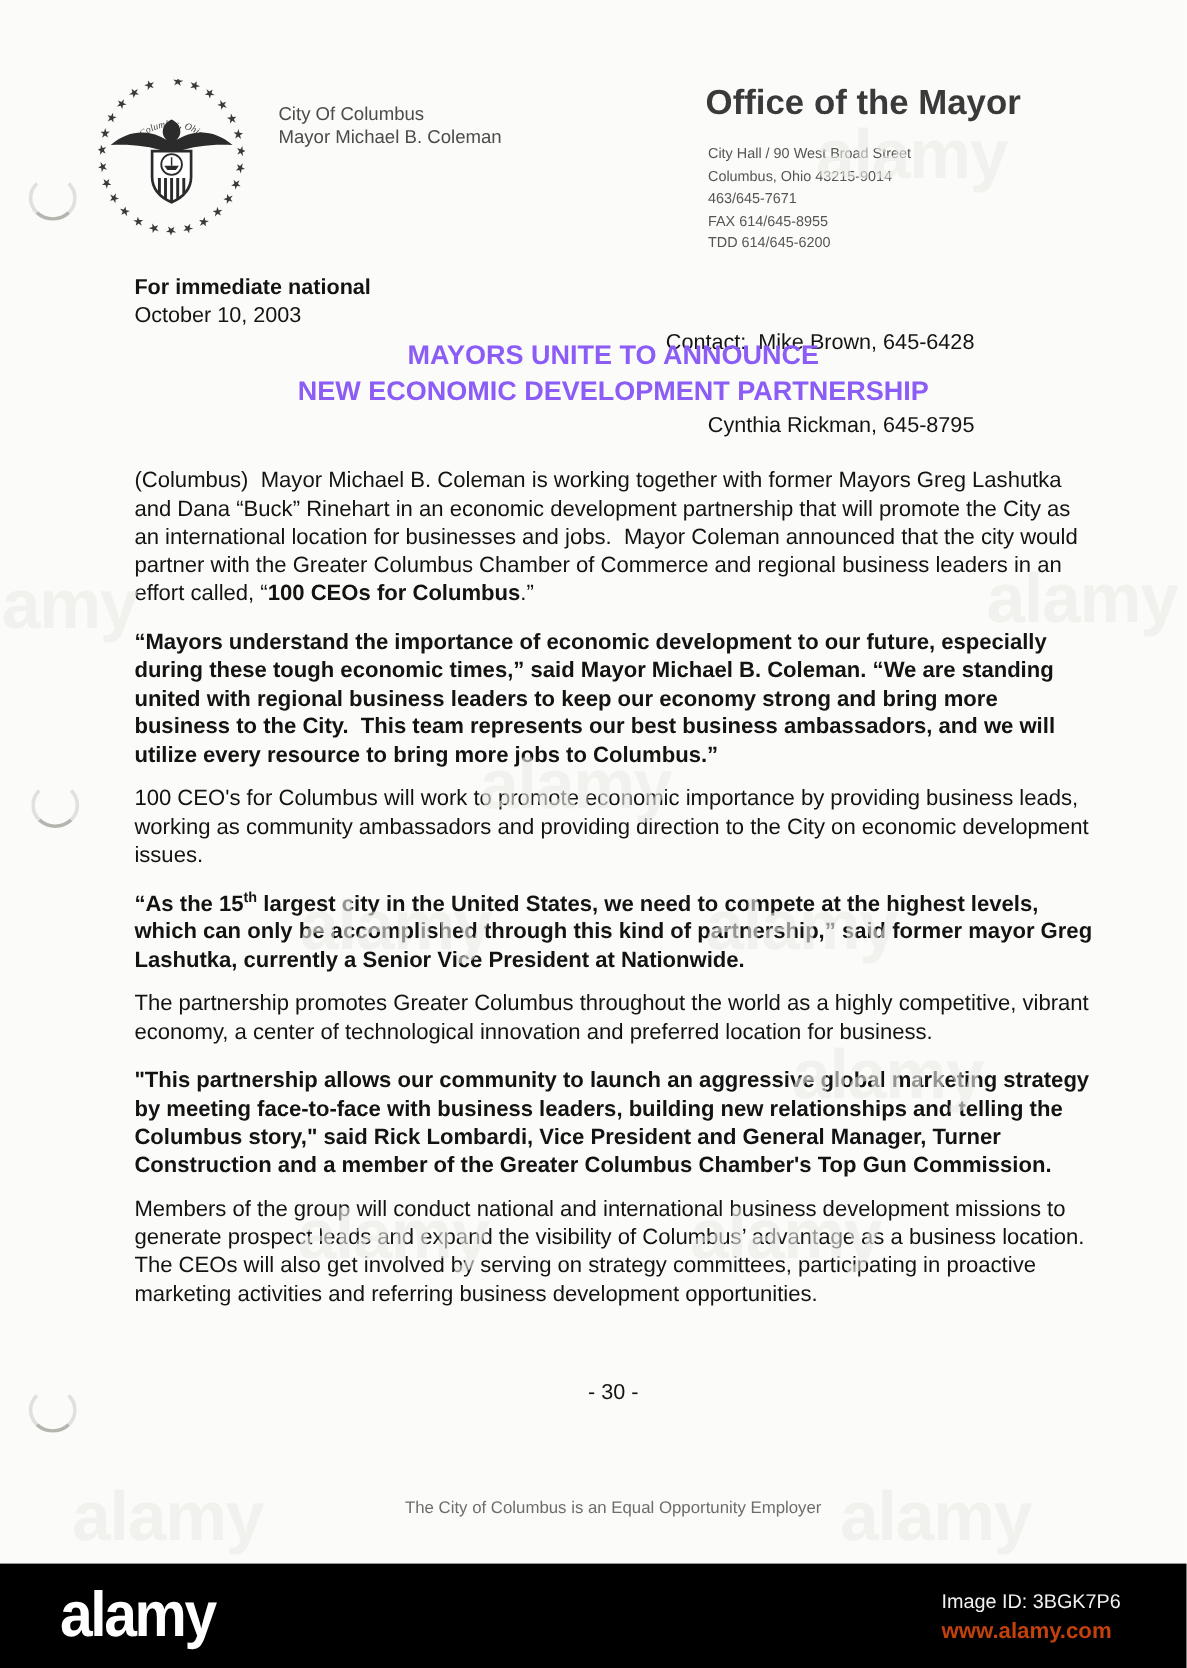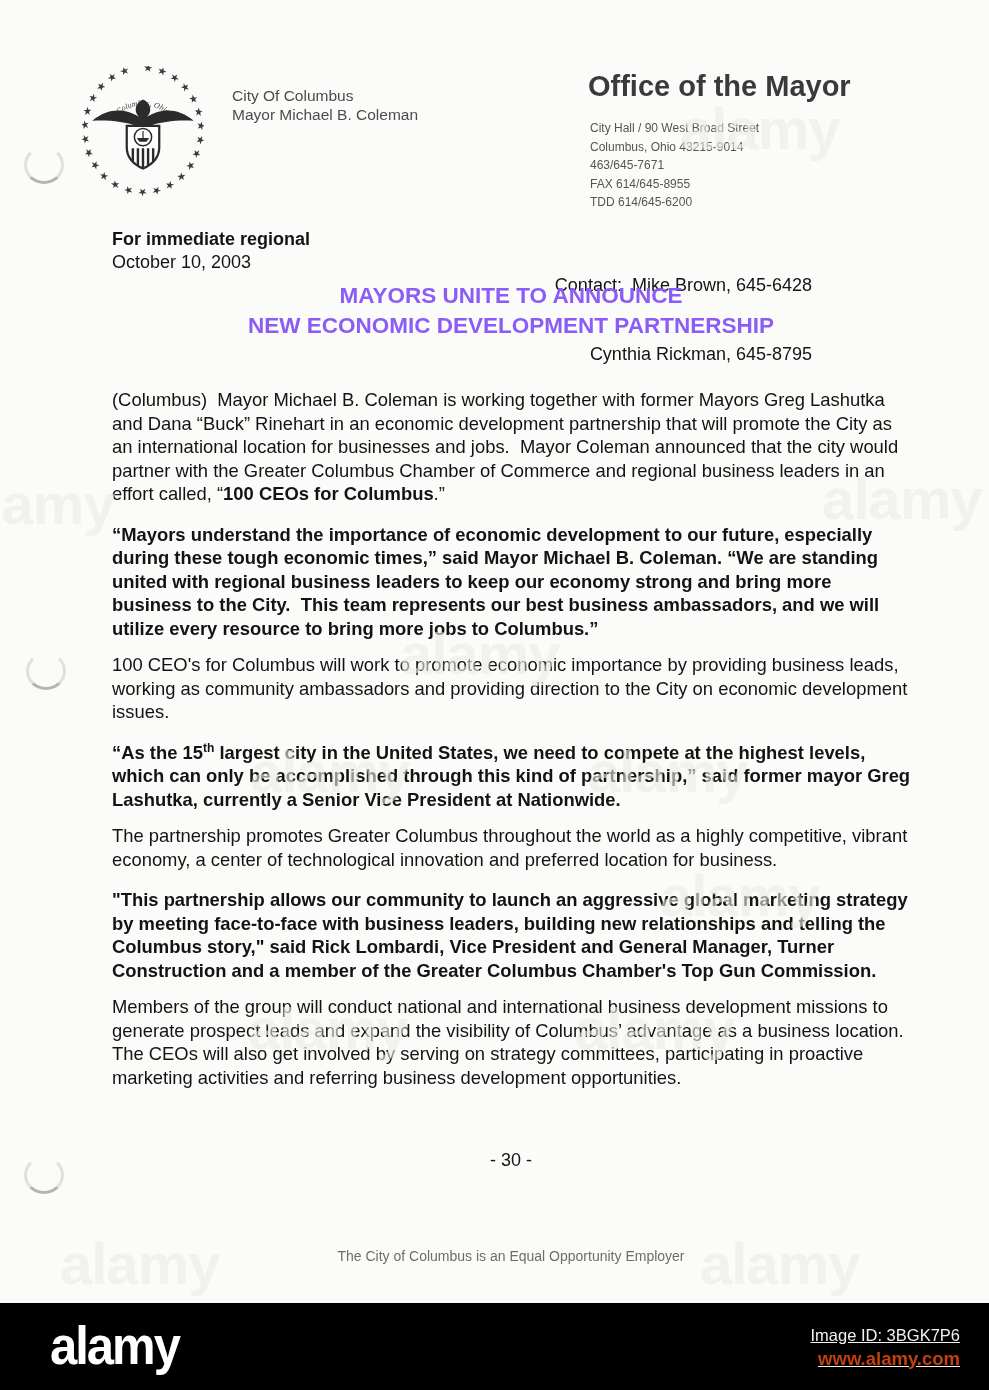--- a/index.html
+++ b/index.html
@@ -53,21 +53,21 @@
 
   
   .alamy-bar {
     position:absolute; left:0; top:1303px; width:989px; height:87px; background:#000000;
     z-index:10; display:flex; align-items:center; justify-content:space-between;
   }
   .alamy-logo {
     color:#ffffff; font-weight:bold; font-size:49px; letter-spacing:-2px;
     margin-left:50px; transform:scaleY(1.08); line-height:1;
   }
-  .alamy-meta { text-align:right; margin-right:29px; color:#f2f2f2;text-decoration:underline; }
+  .alamy-meta { margin-right:55px; color:#f2f2f2; }
   .alamy-meta .id-line { font-size:16.5px; line-height:24px; }
   .alamy-meta .url-line { font-size:18.5px; font-weight:bold; line-height:24px; color:#c2410c; }
 </style>
 </head>
 <body>
 
 <div class="canvas">
 
   <div class="hole hole1"></div>
   <div class="hole hole2"></div>
@@ -105,21 +105,21 @@
   <div class="office-title">Office of the Mayor</div>
   <div class="addr">
     <div>City Hall / 90 West Broad Street</div>
     <div>Columbus, Ohio 43215-9014</div>
     <div>463/645-7671</div>
     <div>FAX 614/645-8955</div>
     <div>TDD 614/645-6200</div>
   </div>
 
   <div class="release-left">
-    <div class="b">For immediate regional</div>
+    <div class="b">For immediate national</div>
     <div>October 10, 2003</div>
   </div>
   <div class="release-right">
     <div>Contact:  Mike Brown, 645-6428</div>
     <div>Cynthia Rickman, 645-8795</div>
   </div>
 
   <div class="headline">
     <div class="h1">MAYORS UNITE TO ANNOUNCE</div>
     <div class="h1">NEW ECONOMIC DEVELOPMENT PARTNERSHIP</div>

